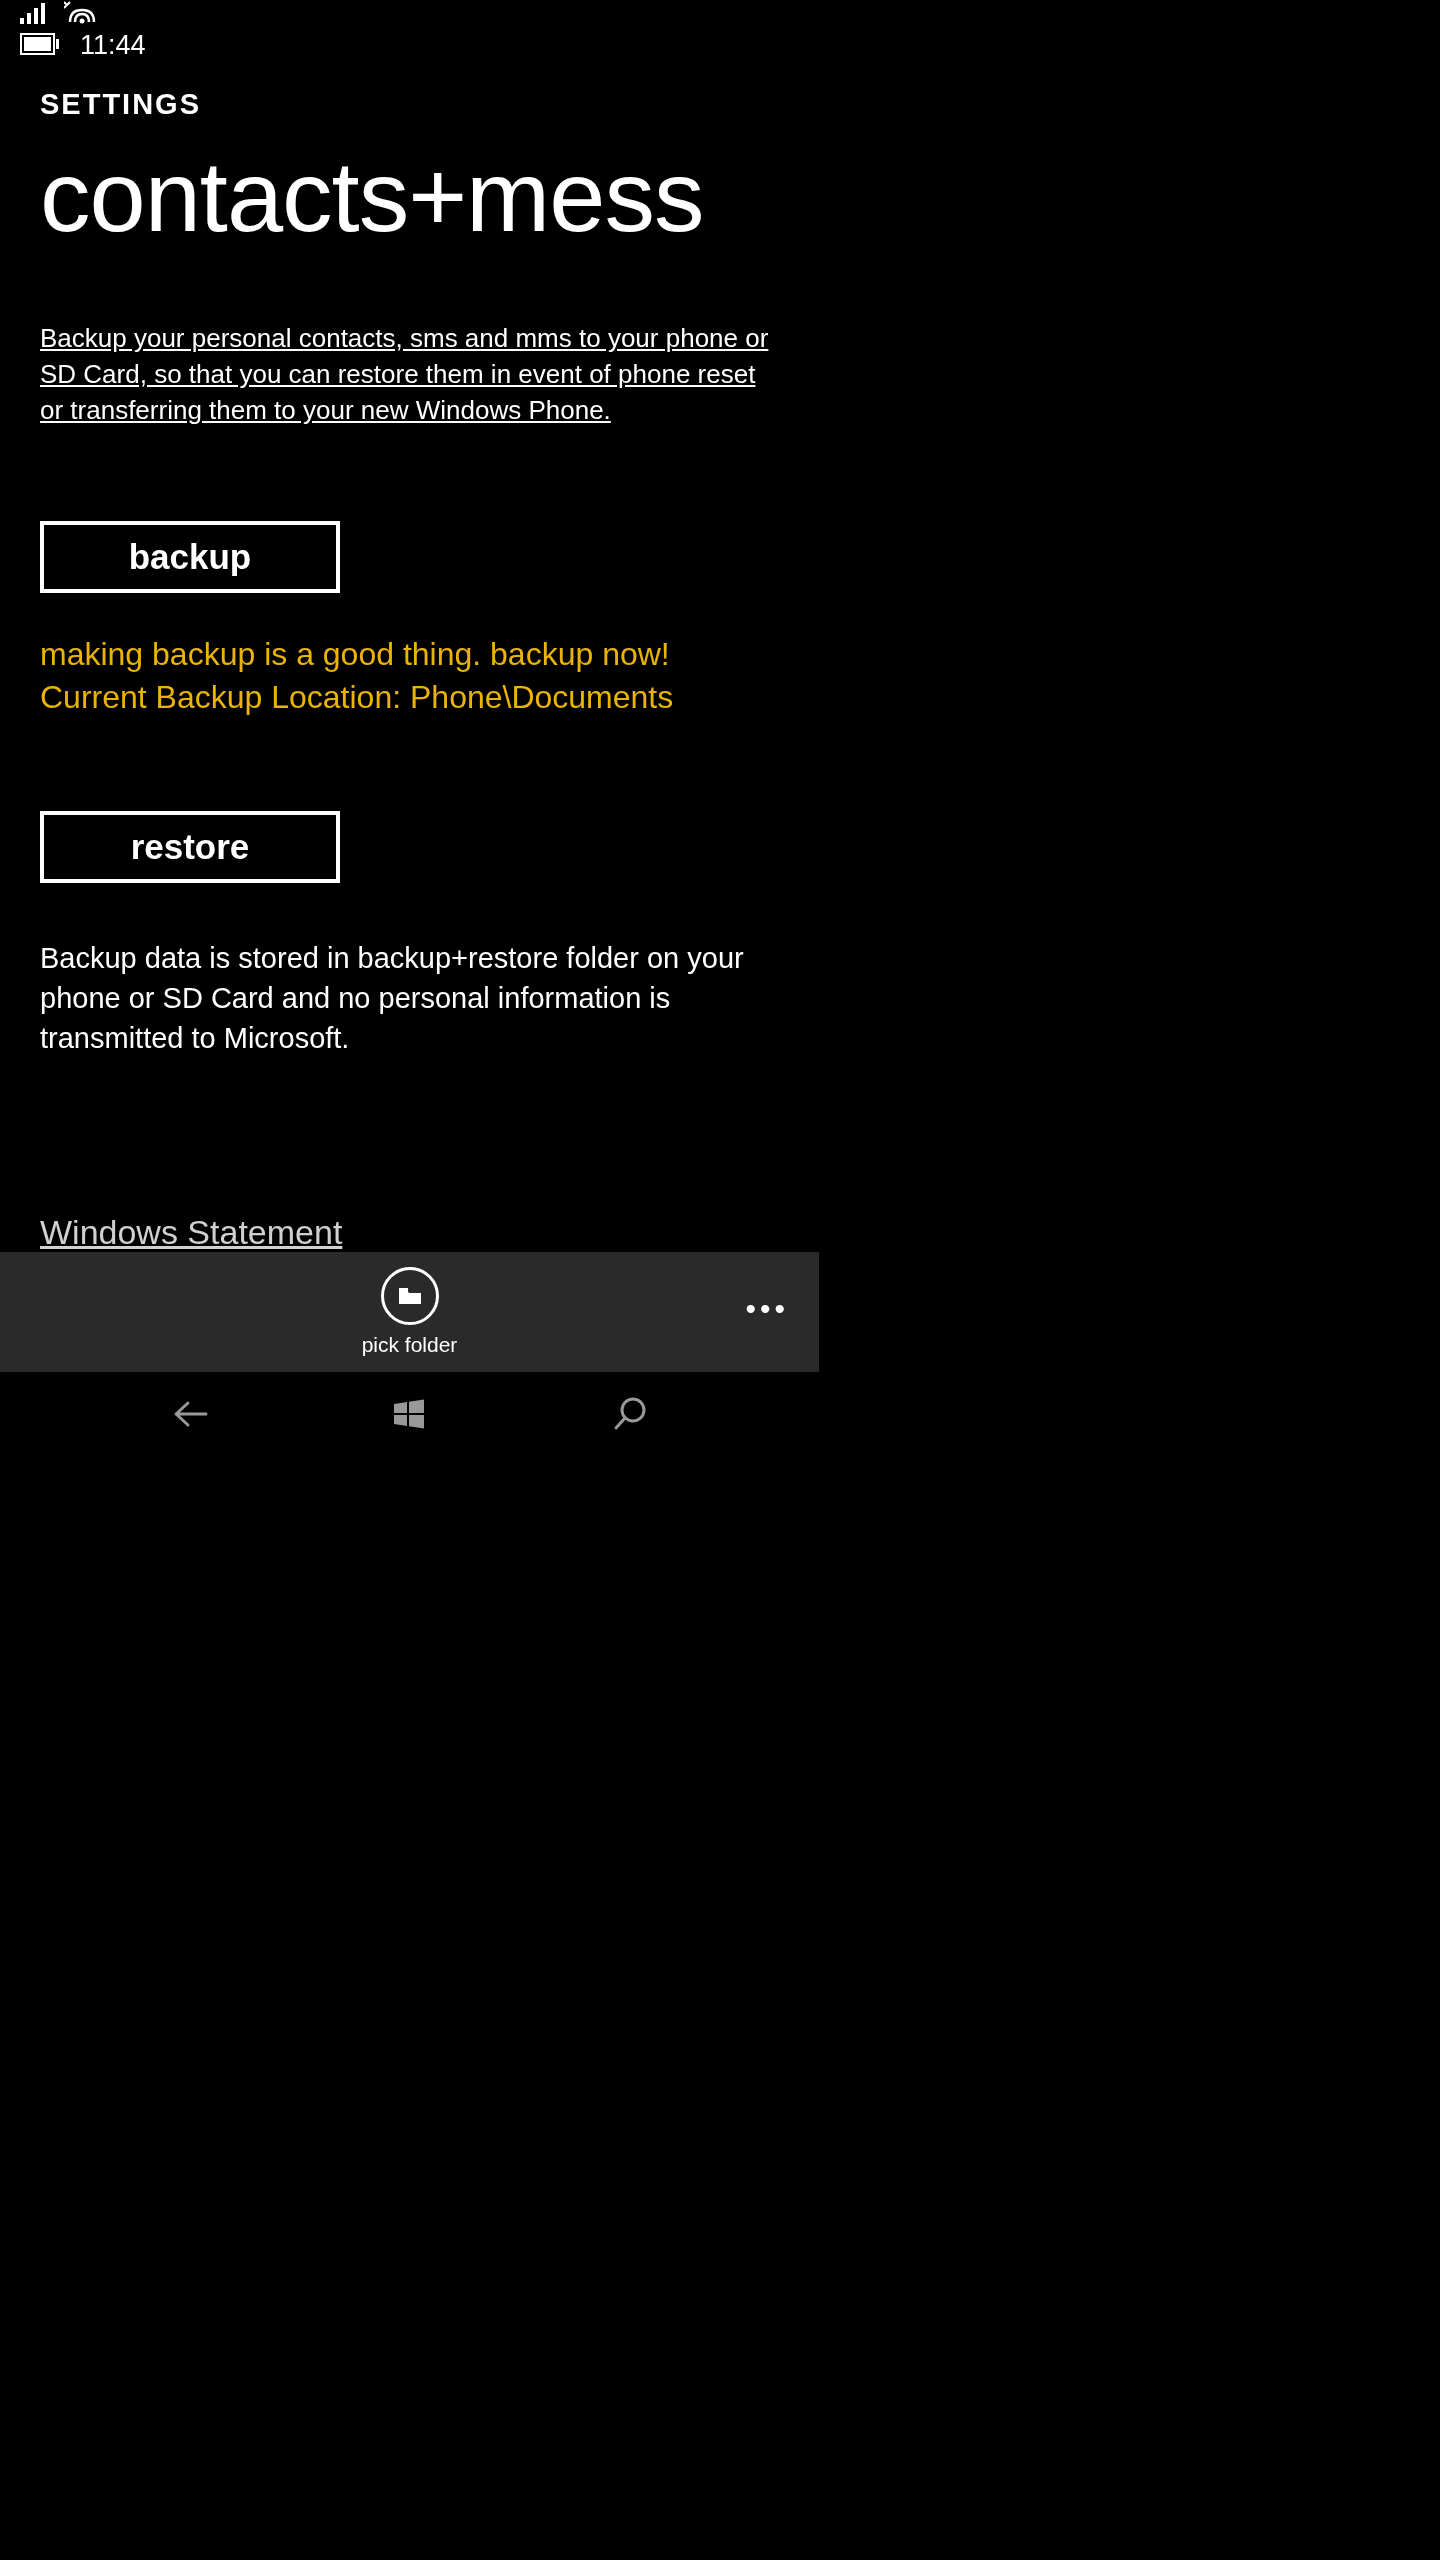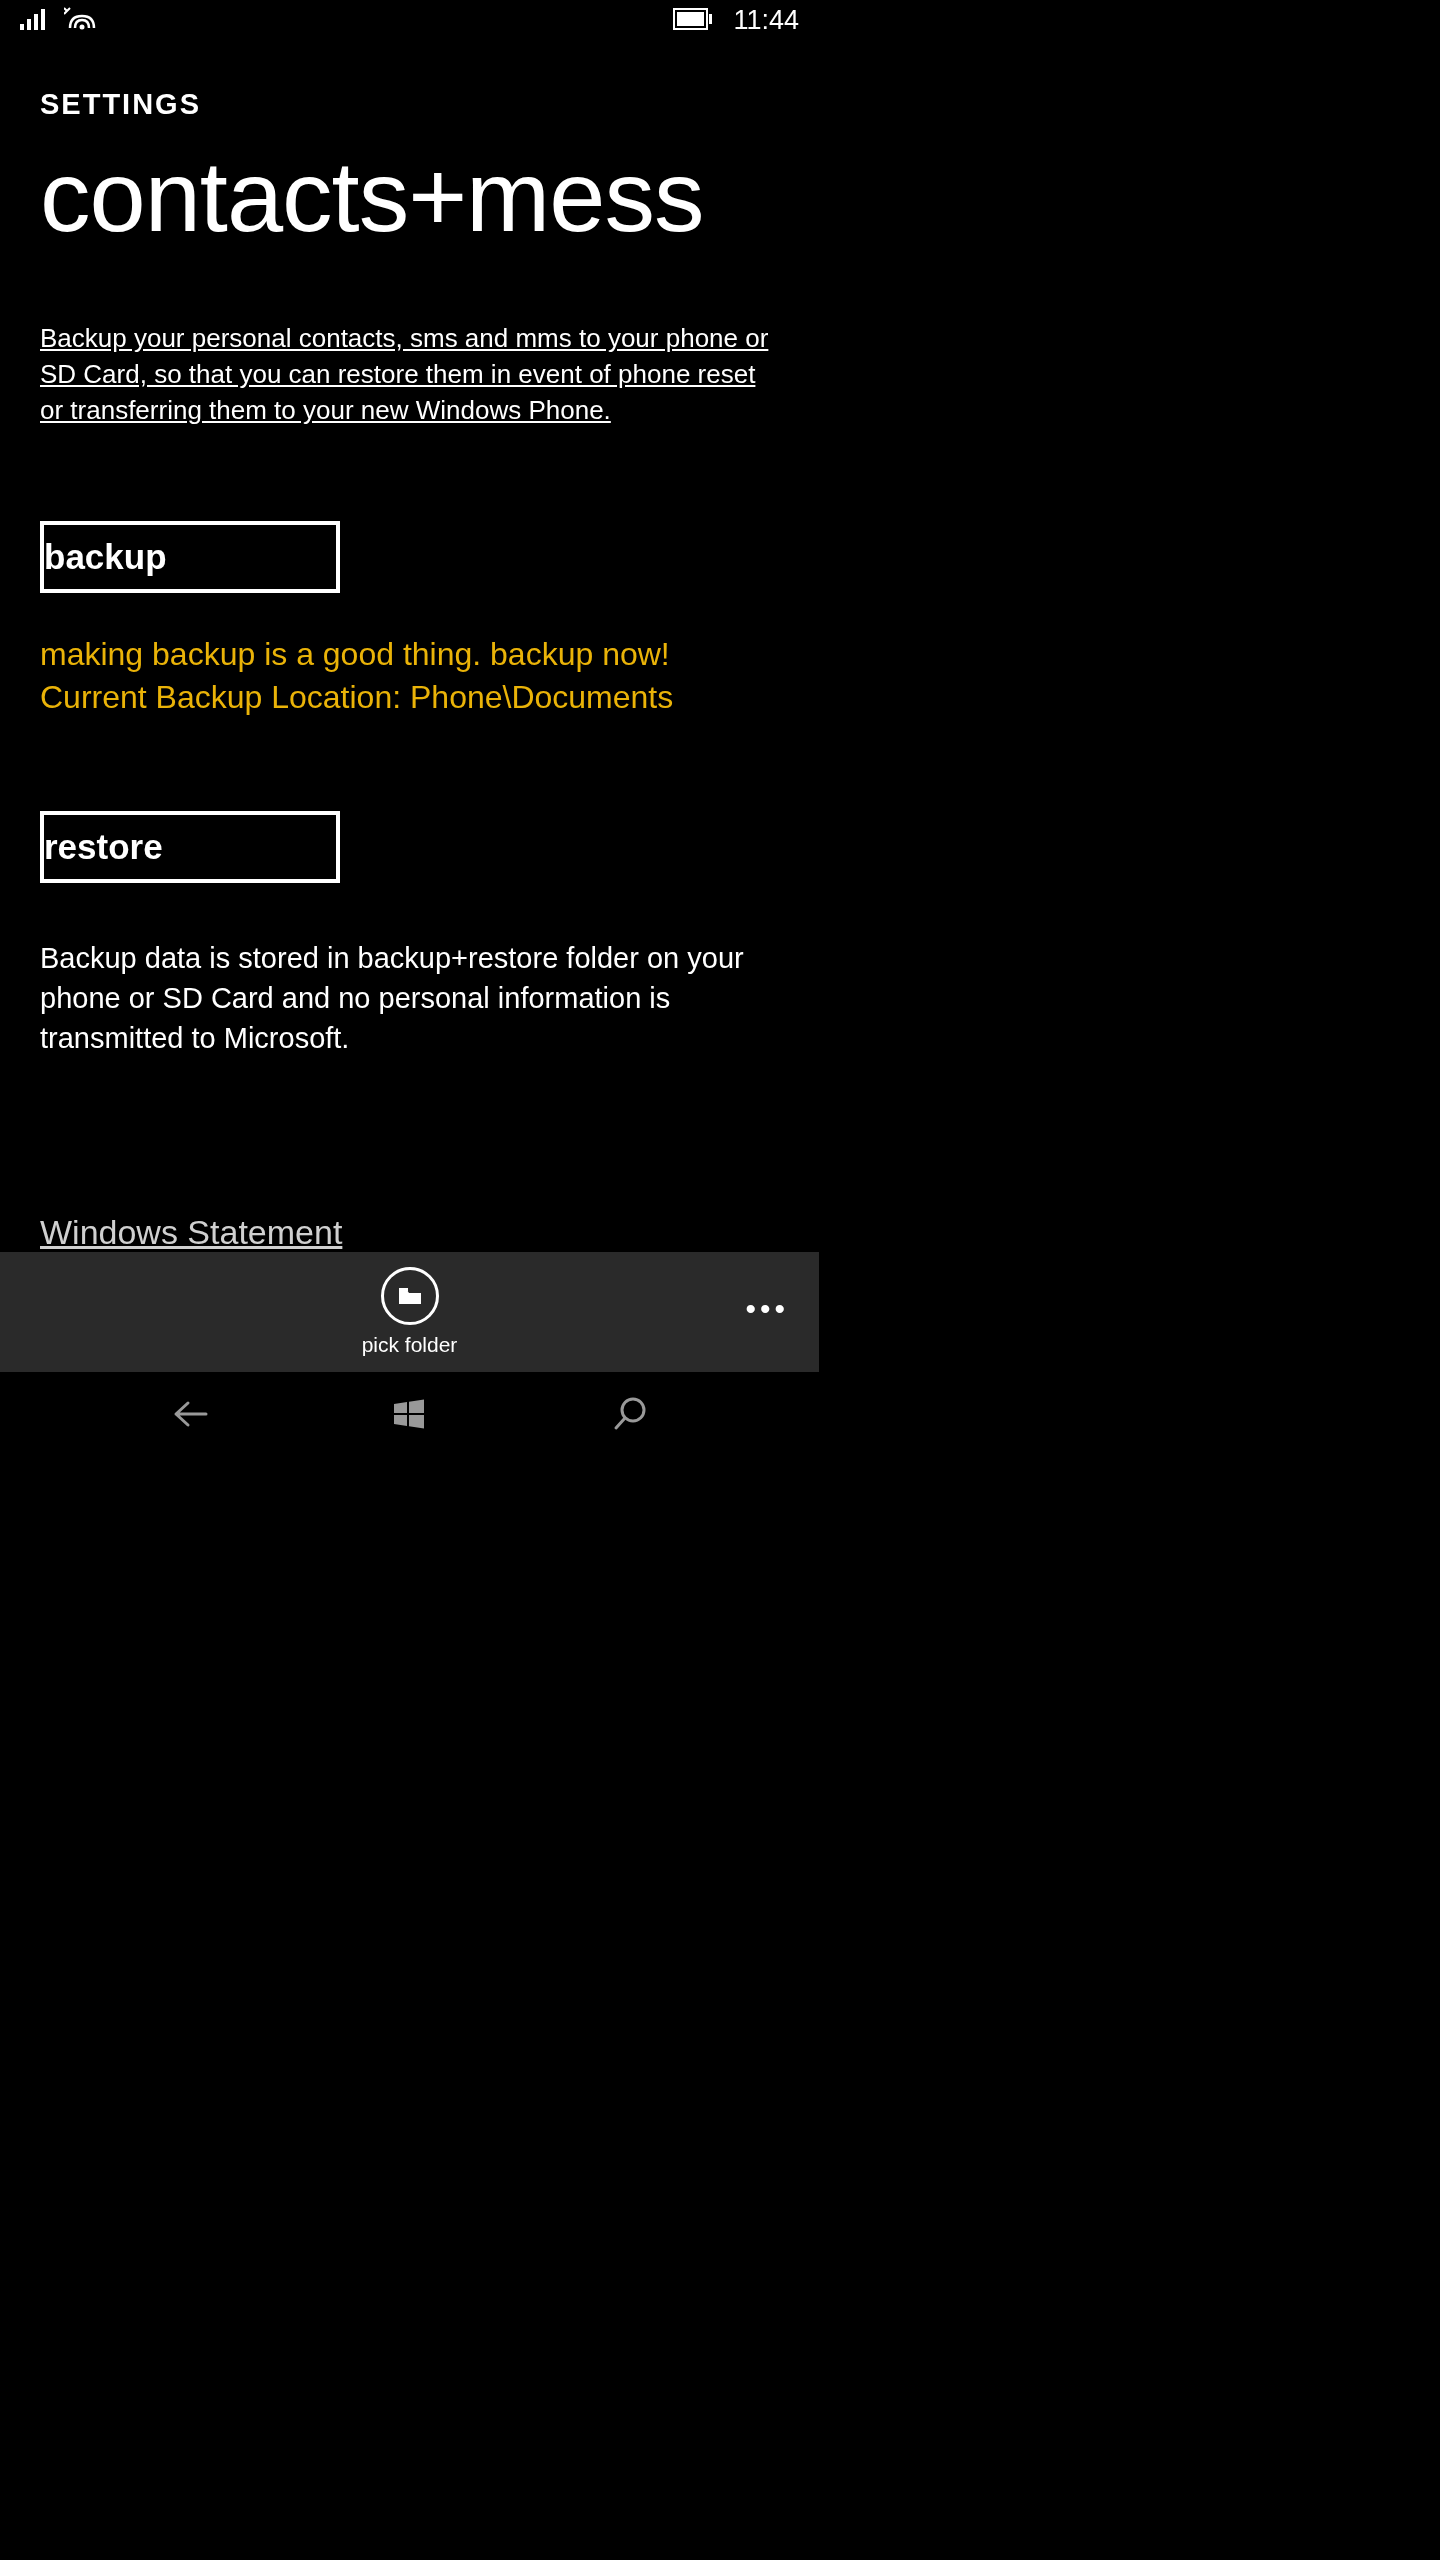--- a/index.html
+++ b/index.html
@@ -12,23 +12,24 @@
       height: 1456px;
       background: #000;
       color: #fff;
       font-family: "Segoe UI", "Segoe WP", Arial, sans-serif;
       overflow: hidden;
       position: relative;
     }
     .status-bar {
       height: 48px;
       display: flex;
-      align-items: flex-end;
+      align-items: flex-start;
       justify-content: space-between;
-      padding: 12px 20px;
+      padding: 0 20px;
+      flex-direction: column;
     }
     .status-left {
       display: flex;
       align-items: center;
       gap: 18px;
     }
     .status-right {
       display: flex;
       align-items: center;
       gap: 20px;
@@ -60,23 +61,23 @@
       margin-top: 67px;
       text-decoration: underline;
     }
     .btn {
       display: inline-block;
       border: 4px solid #fff;
       background: transparent;
       color: #fff;
       font-size: 35px;
       font-weight: 600;
-      padding: 12px 0;
+      padding: 12px 12px;
       width: 300px;
-      text-align: left;
+      text-align: center;
       cursor: pointer;
       font-family: inherit;
     }
     .btn-backup {
       margin-top: 92px;
     }
     .hint {
       color: #eab308;
       font-size: 32px;
       font-weight: 400;

